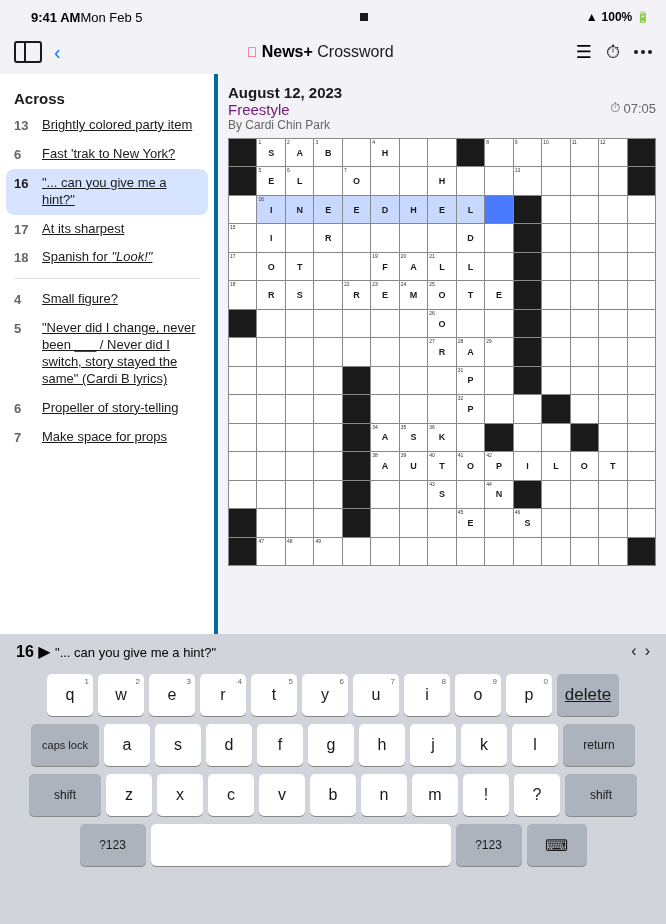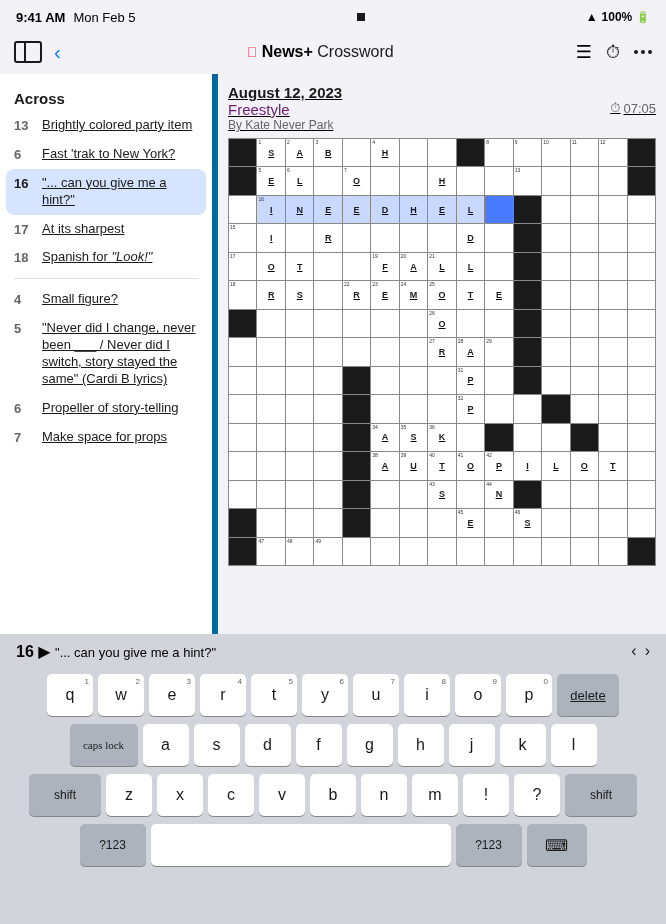--- a/index.html
+++ b/index.html
@@ -61,21 +61,21 @@
       height: calc(924px - 30px - 44px - 290px);
       background: #f2f2f7;
     }
 
     
     .clues-sidebar {
       width: 218px;
       background: #fff;
       overflow-y: auto;
       padding: 10px 0;
-      border-right: 6px solid #0369a1;
+      border-right: 4px solid #0369a1;
     }
     .clue-section-title {
       font-size: 15px;
       font-weight: 700;
       padding: 6px 14px 4px;
       color: #1a1a1a;
     }
     .clue-item {
       display: flex;
       align-items: flex-start;
@@ -103,21 +103,20 @@
       line-height: 1.3;
       text-decoration: underline;
     }
     .clue-text em { font-style: italic; }
 
     
     .crossword-area {
       flex: 1;
       padding: 10px 10px 4px;
       overflow: hidden;
-      text-decoration: underline;
     }
     .puzzle-header { margin-bottom: 6px; }
     .puzzle-date { font-size: 15px; font-weight: 600; color: #1a1a1a; }
     .puzzle-type { font-size: 15px; color: #701a75; }
     .puzzle-author { font-size: 12px; color: #666; }
     .puzzle-meta {
       display: flex;
       justify-content: space-between;
       align-items: center;
     }
@@ -250,21 +249,21 @@
     .divider {
       height: 1px;
       background: #e0e0e0;
       margin: 6px 14px;
     }
   </style>
 </head>
 <body>
 
 <div class="status-bar">
-  <div style="display:flex;gap:8px;align-items:center;">
+  <div style="display:flex;gap:0;align-items:center;margin-left:15px;">
     <span style="font-size:13px;font-weight:600;">9:41 AM</span>
     <span style="font-size:13px;font-weight:500;">Mon Feb 5</span>
   </div>
   <div style="width:8px;height:8px;background:#1a1a1a;border-radius:50;"></div>
   <div class="status-right">
     <span style="font-size:12px;">▲</span>
     <span style="font-size:12px;font-weight:600;">100%</span>
     <span style="font-size:11px;">🔋</span>
   </div>
 </div>
@@ -335,21 +334,21 @@
       <span class="clue-text">Make space for props</span>
     </div>
   </div>
 
   <div class="crossword-area">
     <div class="puzzle-header">
       <div class="puzzle-meta">
         <div>
           <div class="puzzle-date">August 12, 2023</div>
           <div class="puzzle-type">Freestyle</div>
-          <div class="puzzle-author">By Kate Never Park</div>
+          <div class="puzzle-author">By Cardi Chin Park</div>
         </div>
         <div class="timer">
           <span>⏱</span>
           <span>07:05</span>
         </div>
       </div>
     </div>
 
     <div class="crossword-grid" id="grid">
         <div class="cell black"></div>
@@ -795,27 +794,27 @@
         <span>i</span>
       </div>
     <div class="key">
         <span class="key-num">9</span>
         <span>o</span>
       </div>
     <div class="key">
         <span class="key-num">0</span>
         <span>p</span>
       </div>
-    <div class="key special" style="min-width:62px;font-size:13px;text-decoration:underline;">
+    <div class="key special" style="min-width:62px;font-size:17px;text-decoration:underline;">
         <span>delete</span>
       </div>
   </div>
 
   <div class="kb-row">
-    <div class="key special" style="min-width:68px;font-size:11px;font-family:Liberation Serif, serif;">
+    <div class="key special" style="min-width:68px;font-size:11px;">
         <span>caps lock</span>
       </div>
     <div class="key">
         <span>a</span>
       </div>
     <div class="key">
         <span>s</span>
       </div>
     <div class="key">
         <span>d</span>
@@ -830,20 +829,23 @@
         <span>h</span>
       </div>
     <div class="key">
         <span>j</span>
       </div>
     <div class="key">
         <span>k</span>
       </div>
     <div class="key">
         <span>l</span>
+      </div>
+    <div class="key special" style="min-width:72px;">
+        <span>return</span>
       </div>
   </div>
 
   <div class="kb-row">
     <div class="key special" style="min-width:72px;">
         <span>shift</span>
       </div>
     <div class="key">
         <span>z</span>
       </div>

